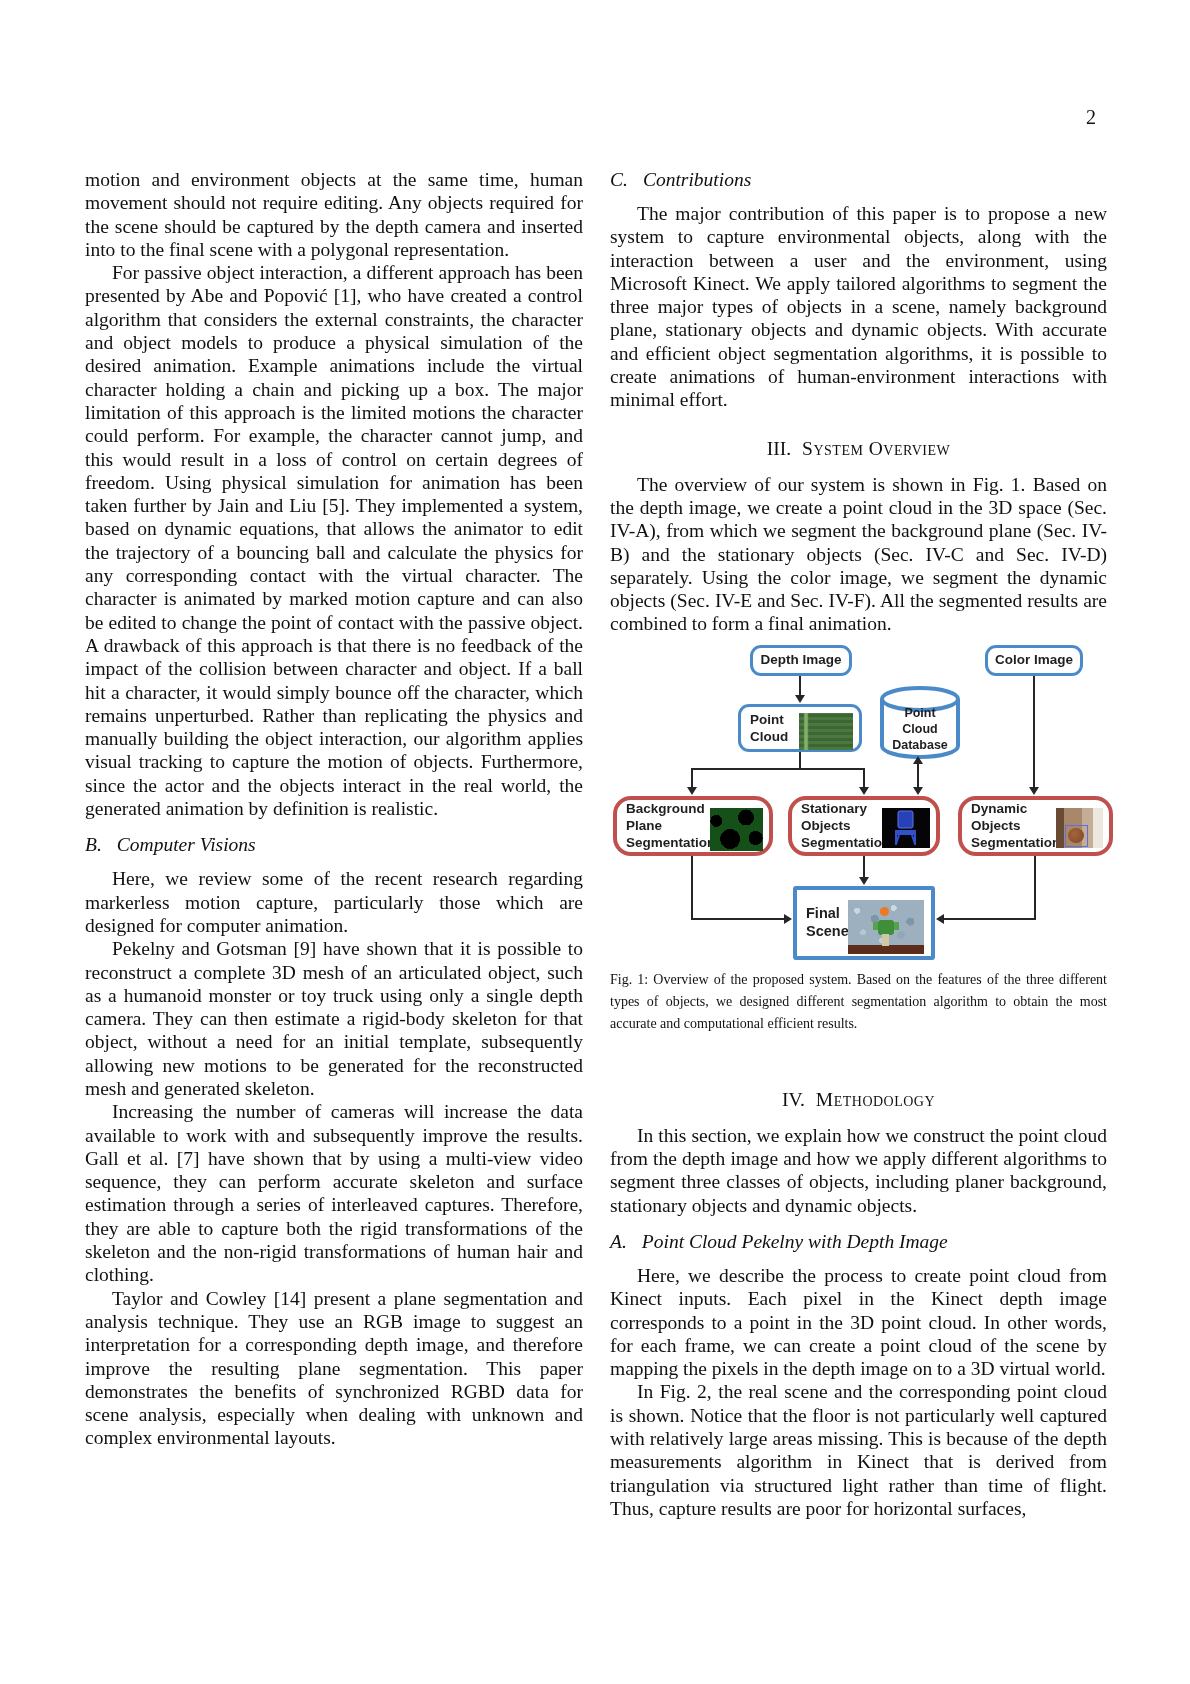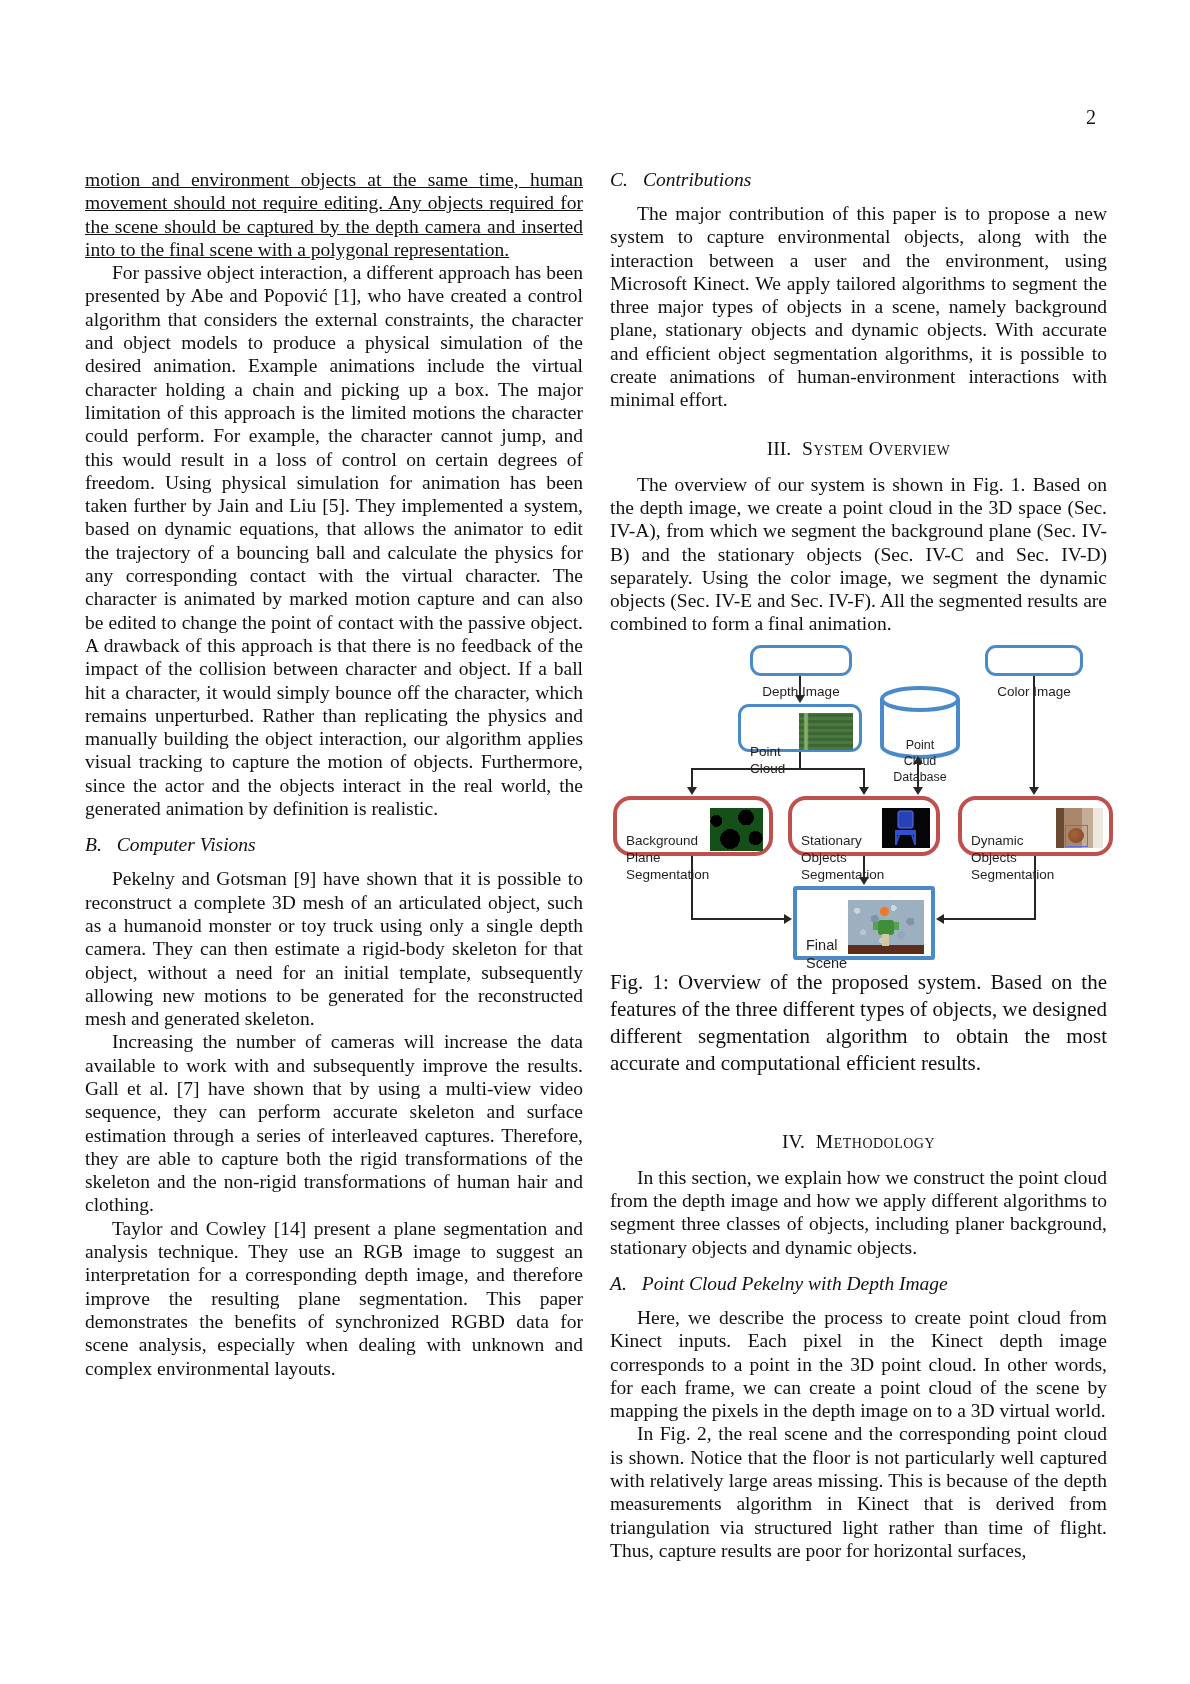--- a/index.html
+++ b/index.html
@@ -3,36 +3,36 @@
 <meta charset="utf-8">
 <style>
   html,body{margin:0;padding:0;background:#ffffff;}
   .page{position:relative;width:1190px;height:1684px;background:#ffffff;overflow:hidden;
         font-family:"Liberation Serif","DejaVu Serif",serif;color:#111;}
   .page-number{position:absolute;left:1086px;top:106px;font-size:20px;}
   .col{position:absolute;top:168px;}
   .col-left{left:85px;width:498px;}
   .col-right{left:610px;width:497px;}
   p.body{margin:0;font-size:19.5px;line-height:23.3px;text-align:justify;text-indent:27px;hyphens:none;}
-  p.body.noindent{text-indent:0;text-decoration:underline;}
+  p.body.noindent{text-indent:0;}
   h3.subsec{margin:13px 0 11px;font-size:19.5px;font-weight:normal;font-style:italic;line-height:23px;}
   h3.subsec .t{margin-left:15px;}
   h3.first{margin-top:0;}
   h2.sec{margin:25px 0 13px;font-size:19.5px;font-weight:normal;text-align:center;line-height:23px;}
   h2.sec .t{margin-left:11px;font-variant:small-caps;letter-spacing:0.5px;}
   h2.sec-iv{margin-top:53px;}
-  .fig-caption{margin:4px 0 1px;font-size:21px;line-height:27px;text-align:justify;}
+  .fig-caption{margin:4px 0 1px;font-size:14px;line-height:22px;text-align:justify;}
 
   
   .flow{position:relative;width:503px;height:320px;margin:7px 0 6px;
         font-family:"Liberation Sans","DejaVu Sans",sans-serif;}
   .node{position:absolute;background:#fff;border:3px solid #4a8ac9;border-radius:11px;box-sizing:border-box;}
   .node.red{border-color:#c0504d;border-width:4px;border-radius:18px;}
   .node.final{border-width:4px;border-radius:3px;}
-  .node-label{font-weight:normal;color:#1f1f1f;font-size:13.5px;line-height:1.28;white-space:pre-line;margin-top:32px;}
+  .node-label{font-weight:bold;color:#1f1f1f;font-size:13.5px;line-height:1.28;white-space:pre-line;}
   .lbl-center{position:absolute;left:0;right:0;top:50%;transform:translateY(-50%);text-align:center;}
   .lbl-left{position:absolute;left:9px;top:50%;transform:translateY(-50%);text-align:left;}
   .cylinder{position:absolute;}
   .cylinder svg{position:absolute;left:0;top:0;}
   .cyl-label{position:absolute;left:0;right:0;top:20px;text-align:center;font-size:12.5px;}
   .thumb{position:absolute;overflow:hidden;}
   .thumb-pointcloud{right:6px;top:6px;width:54px;height:37px;
       background:linear-gradient(90deg,transparent 8%,#86b06a 11%,#86b06a 15%,transparent 18%),
                  repeating-linear-gradient(0deg,#4a7840 0 3px,#3c6634 3px 6px);}
   .thumb-bgplane{right:6px;top:8px;width:53px;height:43px;background:
@@ -73,20 +73,21 @@
 </head>
 <body>
 
 <div class="page">
   <div class="page-number">2</div>
 
   <div class="col col-left">
     <p class="body noindent">motion and environment objects at the same time, human movement should not require editing. Any objects required for the scene should be captured by the depth camera and inserted into to the final scene with a polygonal representation.</p>
     <p class="body">For passive object interaction, a different approach has been presented by Abe and Popović [1], who have created a control algorithm that considers the external constraints, the character and object models to produce a physical simulation of the desired animation. Example animations include the virtual character holding a chain and picking up a box. The major limitation of this approach is the limited motions the character could perform. For example, the character cannot jump, and this would result in a loss of control on certain degrees of freedom. Using physical simulation for animation has been taken further by Jain and Liu [5]. They implemented a system, based on dynamic equations, that allows the animator to edit the trajectory of a bouncing ball and calculate the physics for any corresponding contact with the virtual character. The character is animated by marked motion capture and can also be edited to change the point of contact with the passive object. A drawback of this approach is that there is no feedback of the impact of the collision between character and object. If a ball hit a character, it would simply bounce off the character, which remains unperturbed. Rather than replicating the physics and manually building the object interaction, our algorithm applies visual tracking to capture the motion of objects. Furthermore, since the actor and the objects interact in the real world, the generated animation by definition is realistic.</p>
     <h3 class="subsec"><span>B.</span><span class="t">Computer Visions</span></h3>
+    <p class="body">Here, we review some of the recent research regarding markerless motion capture, particularly those which are designed for computer animation.</p>
     <p class="body">Pekelny and Gotsman [9] have shown that it is possible to reconstruct a complete 3D mesh of an articulated object, such as a humanoid monster or toy truck using only a single depth camera. They can then estimate a rigid-body skeleton for that object, without a need for an initial template, subsequently allowing new motions to be generated for the reconstructed mesh and generated skeleton.</p>
     <p class="body">Increasing the number of cameras will increase the data available to work with and subsequently improve the results. Gall et al. [7] have shown that by using a multi-view video sequence, they can perform accurate skeleton and surface estimation through a series of interleaved captures. Therefore, they are able to capture both the rigid transformations of the skeleton and the non-rigid transformations of human hair and clothing.</p>
     <p class="body">Taylor and Cowley [14] present a plane segmentation and analysis technique. They use an RGB image to suggest an interpretation for a corresponding depth image, and therefore improve the resulting plane segmentation. This paper demonstrates the benefits of synchronized RGBD data for scene analysis, especially when dealing with unknown and complex environmental layouts.</p>
   </div>
 
   <div class="col col-right">
     <h3 class="subsec first"><span>C.</span><span class="t">Contributions</span></h3>
     <p class="body">The major contribution of this paper is to propose a new system to capture environmental objects, along with the interaction between a user and the environment, using Microsoft Kinect. We apply tailored algorithms to segment the three major types of objects in a scene, namely background plane, stationary objects and dynamic objects. With accurate and efficient object segmentation algorithms, it is possible to create animations of human-environment interactions with minimal effort.</p>
     <h2 class="sec"><span>III.</span><span class="t">System Overview</span></h2>
     <p class="body">The overview of our system is shown in Fig. 1. Based on the depth image, we create a point cloud in the 3D space (Sec. IV-A), from which we segment the background plane (Sec. IV-B) and the stationary objects (Sec. IV-C and Sec. IV-D) separately. Using the color image, we segment the dynamic objects (Sec. IV-E and Sec. IV-F). All the segmented results are combined to form a final animation.</p>

